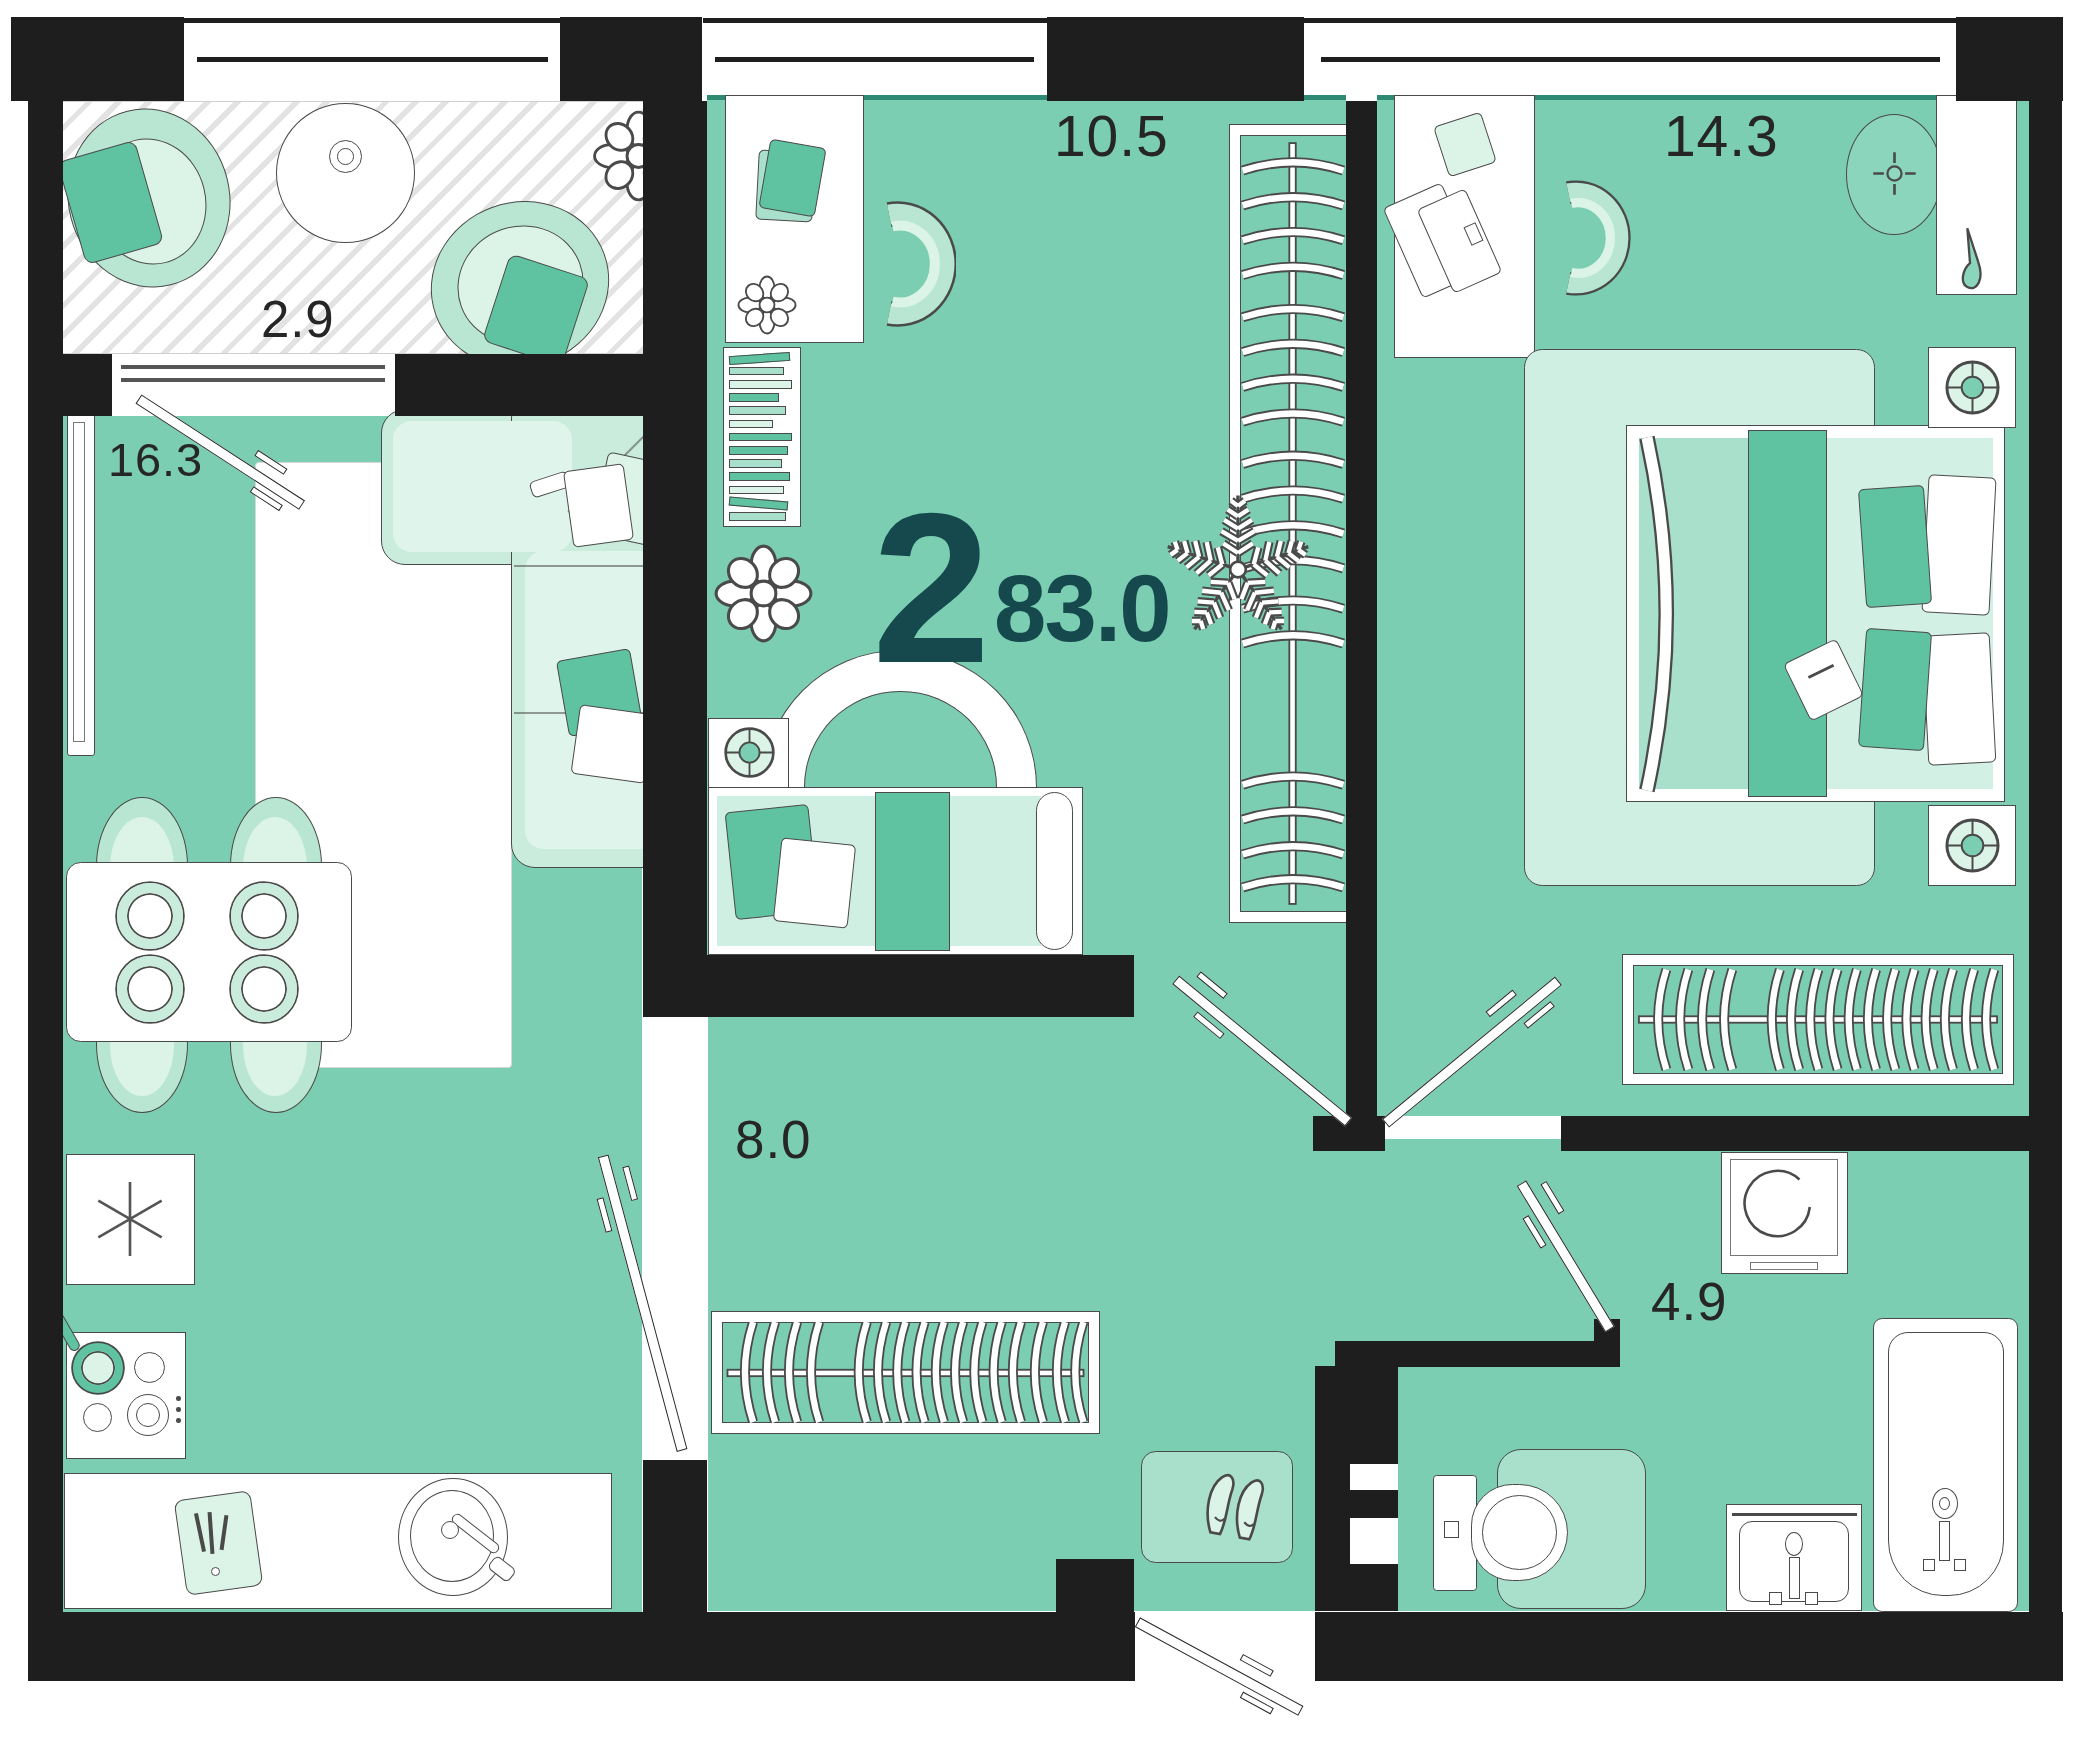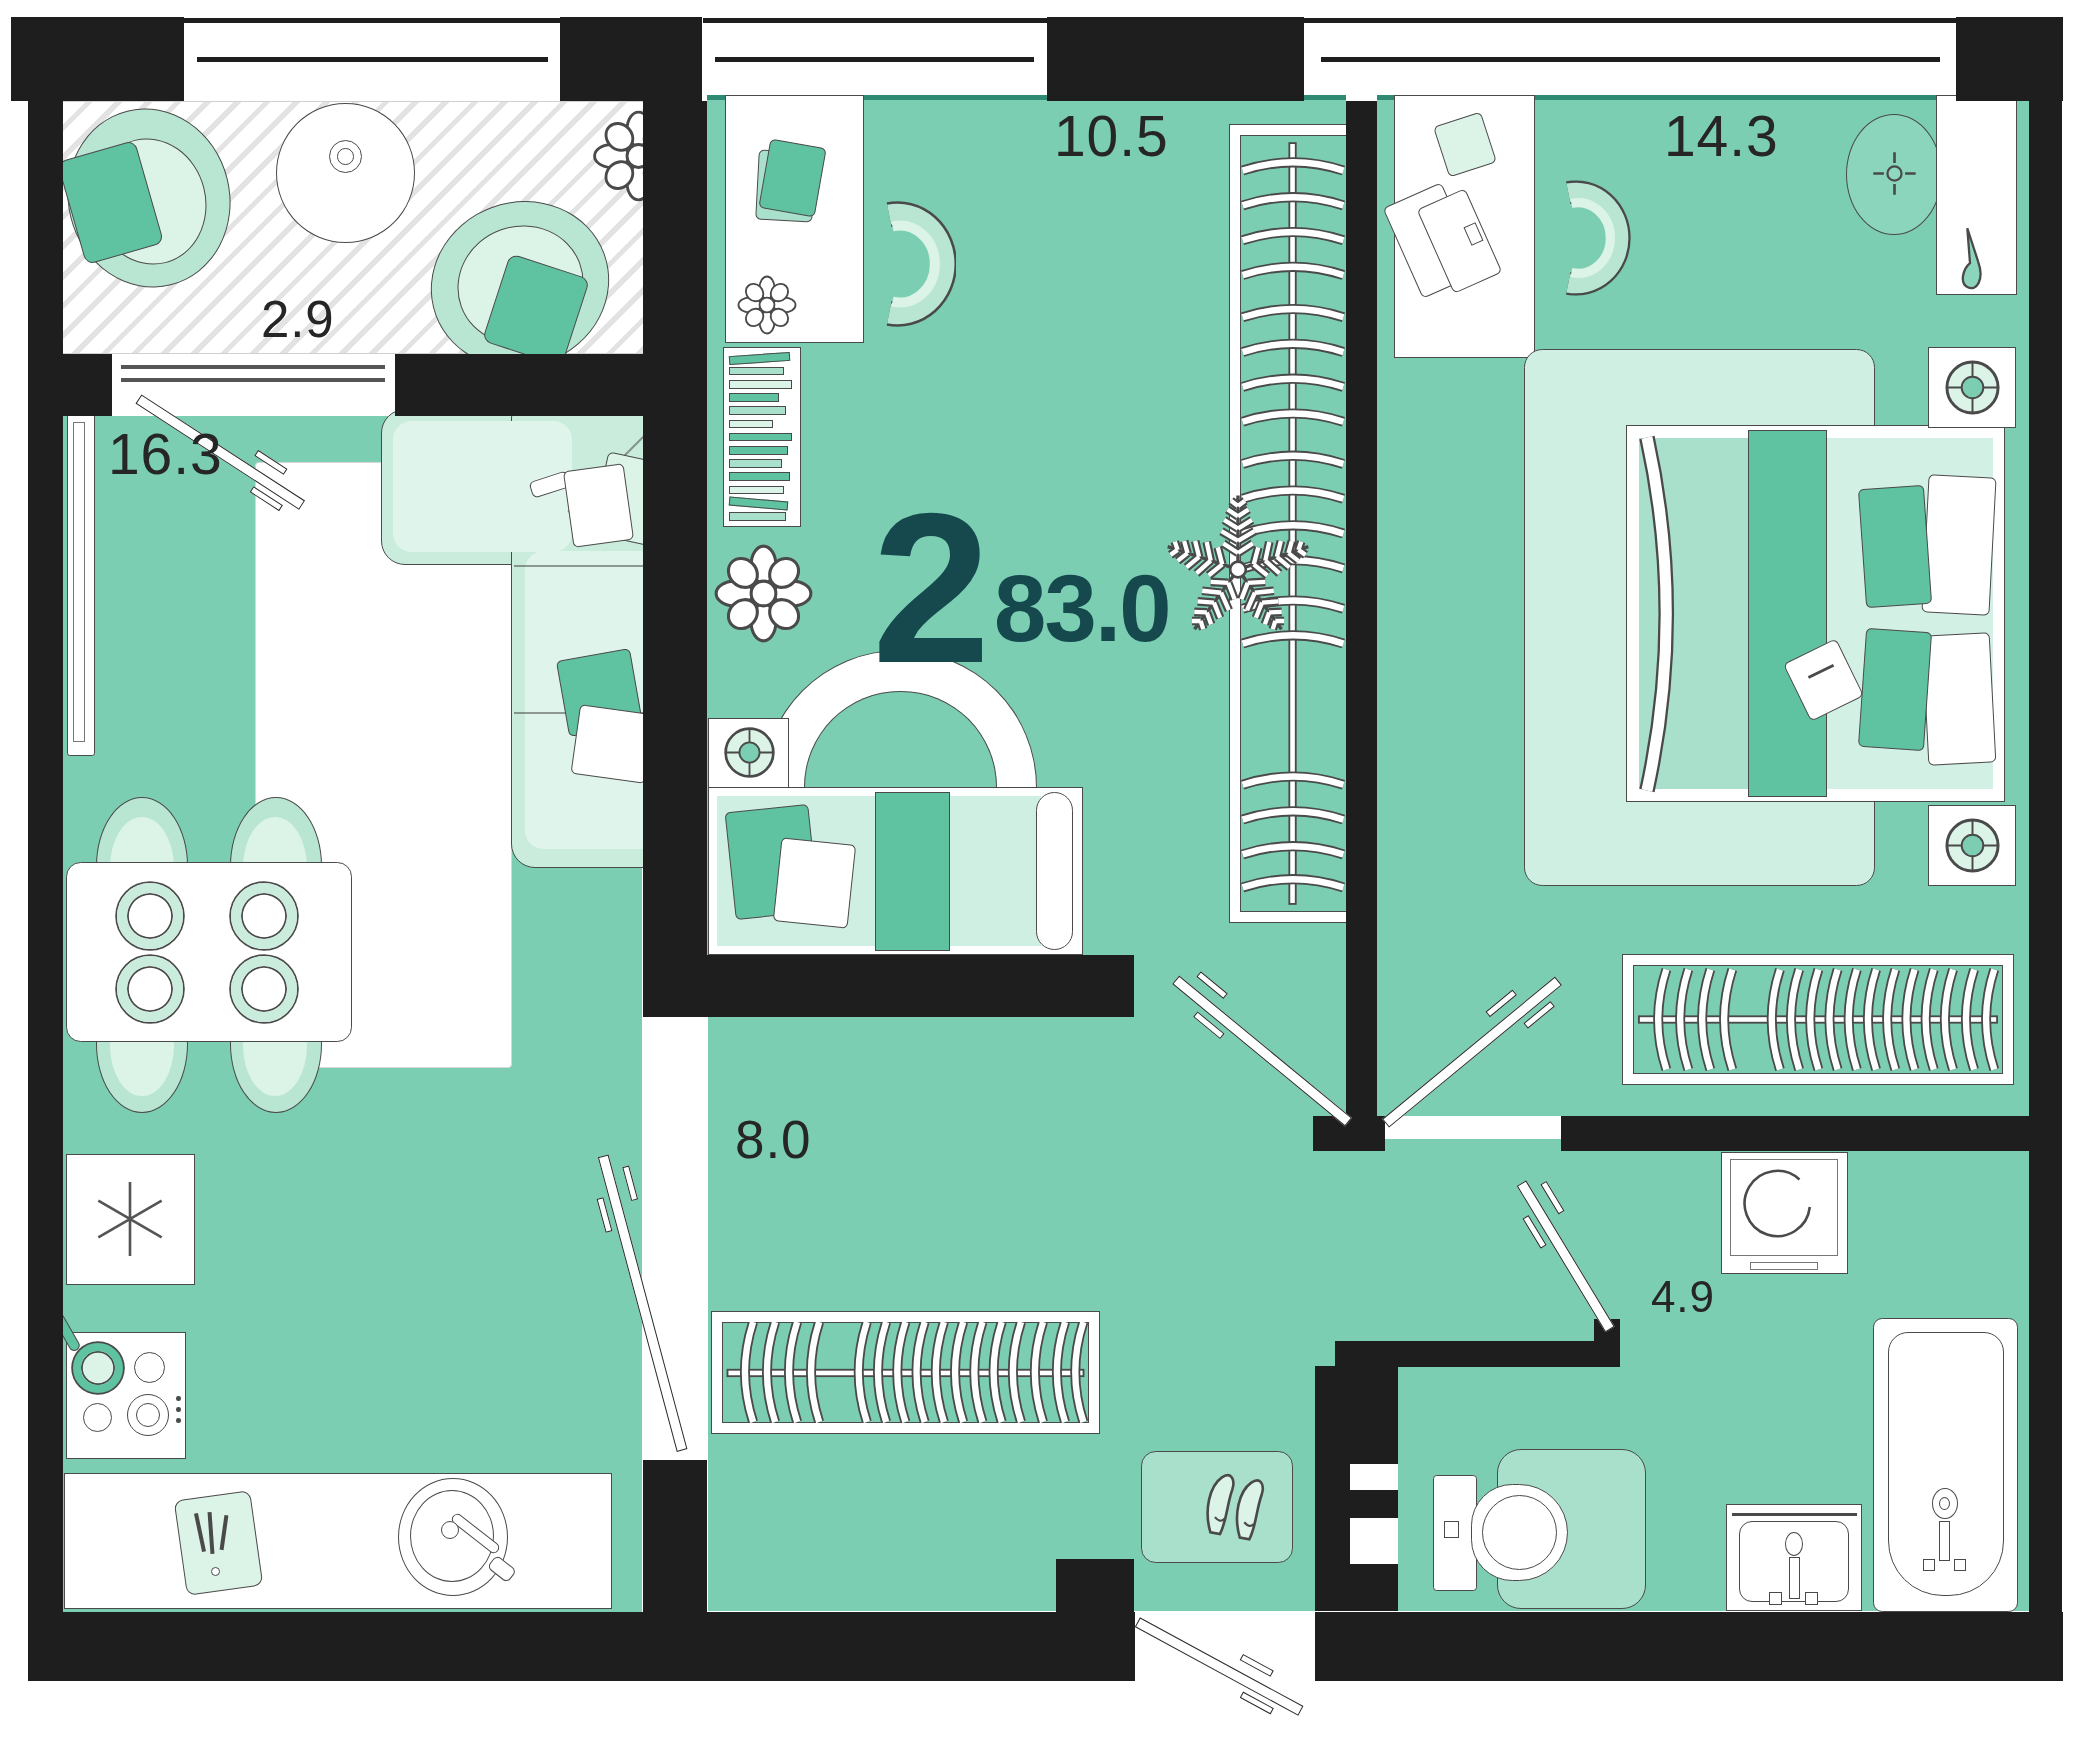--- a/index.html
+++ b/index.html
@@ -434,23 +434,23 @@
   <div class="door" style="left:1520px;top:1180px;width:169px;transform:rotate(58.8deg)">
     <div class="hm" style="left:6%;top:-18.4px"></div>
     <div class="hm" style="left:18%;top:14.7px"></div>
   </div>
   <div class="door" style="left:1137px;top:1618px;width:184px;transform:rotate(28.5deg)">
     <div class="hm" style="left:58%;top:-18.4px"></div>
     <div class="hm" style="left:68%;top:14.7px"></div>
   </div>
 
   <div class="lbl" style="left:261px;top:294px;font-size:51px">2.9</div>
-  <div class="lbl" style="left:108px;top:426px;font-size:57px">16.3</div>
+  <div class="lbl" style="left:108px;top:436px;font-size:47px">16.3</div>
   <div class="lbl" style="left:1054px;top:108px;font-size:57px">10.5</div>
   <div class="lbl" style="left:1664px;top:108px;font-size:57px">14.3</div>
   <div class="lbl" style="left:735px;top:1113px;font-size:53px">8.0</div>
-  <div class="lbl" style="left:1651px;top:1275px;font-size:44px">4.9</div>
+  <div class="lbl" style="left:1651px;top:1275px;font-size:53px">4.9</div>
 
   <div class="bignum" style="left:872px;top:503px;font-size:213px">2</div>
   <div class="bignum" style="left:994px;top:571px;font-size:94px">83.0</div>
 
 </div>
 
 
 </body></html>

